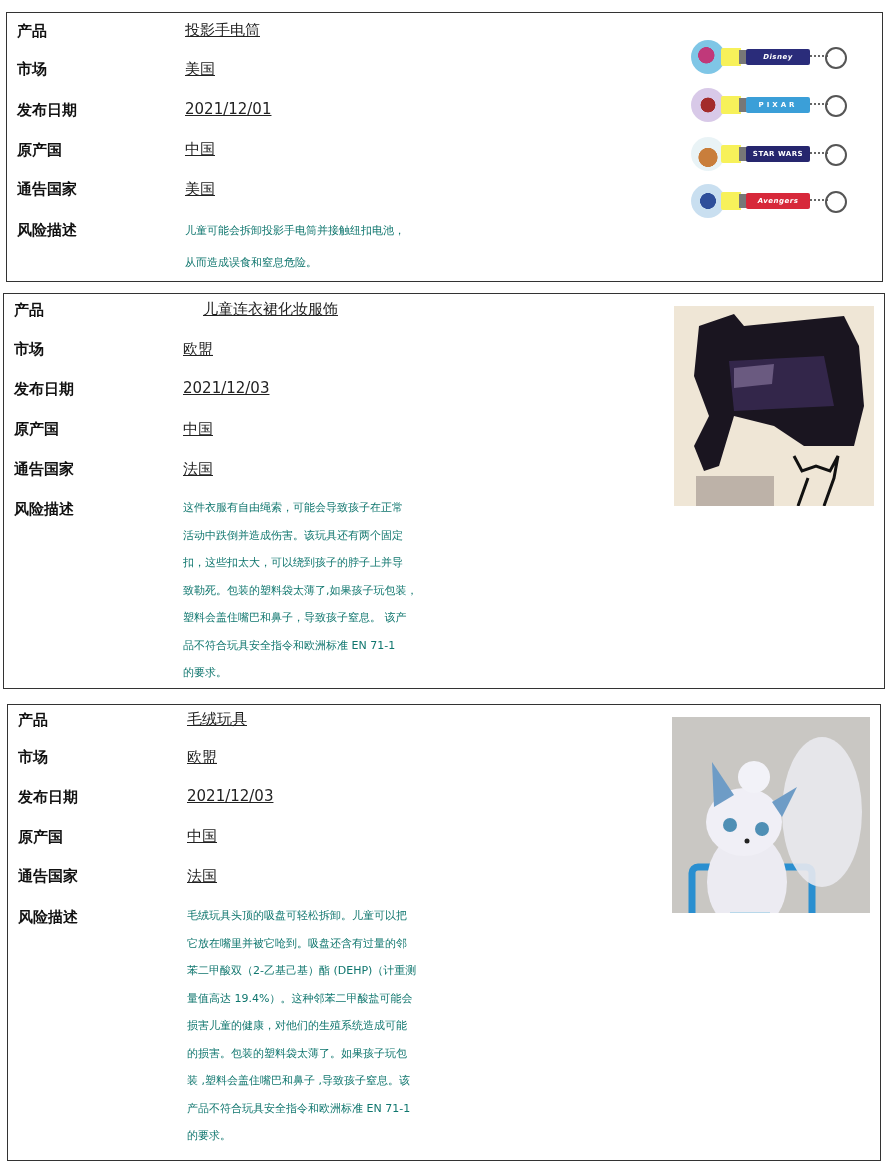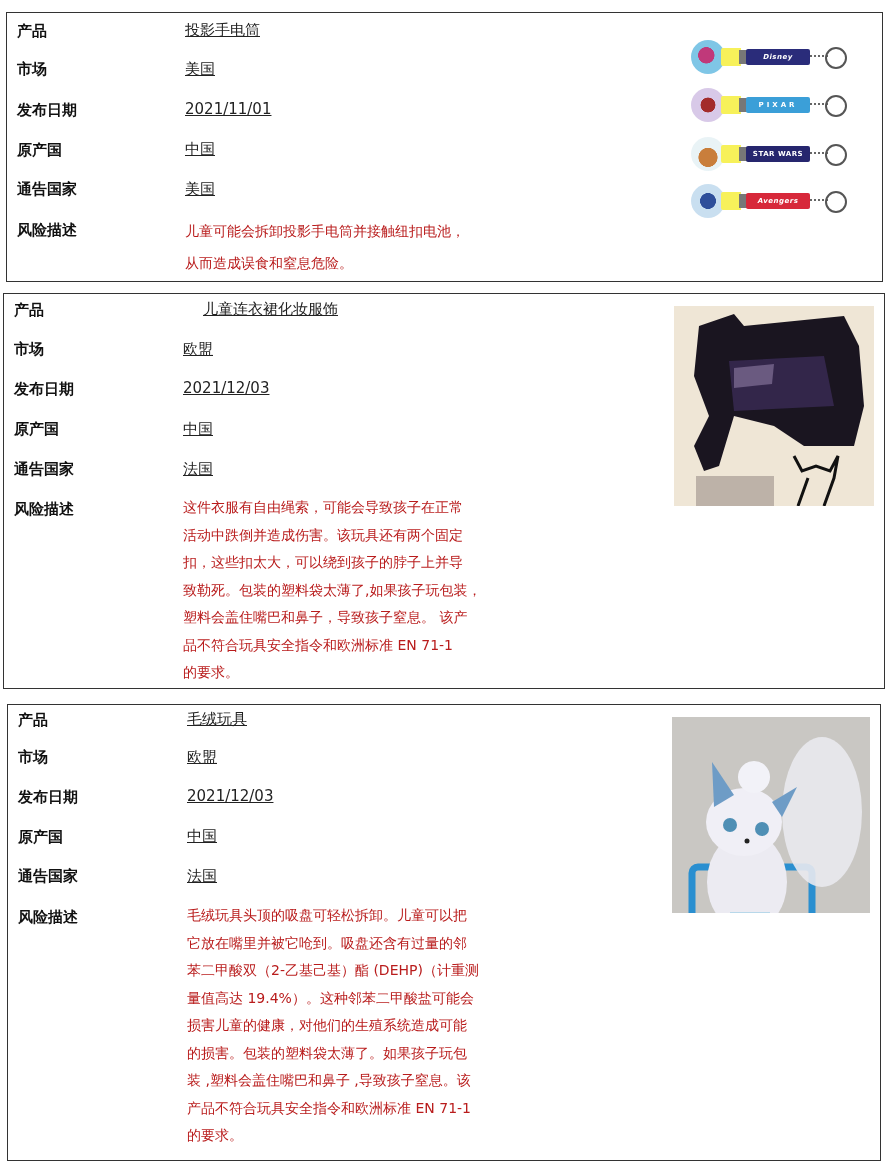--- a/index.html
+++ b/index.html
@@ -1,42 +1,42 @@
 <!DOCTYPE html>
 <html><head>
 <meta charset="utf-8">
 <style>
   html, body { margin:0; padding:0; background:#ffffff; }
   body { width:888px; height:1170px; position:relative; overflow:hidden;
          font-family:"DejaVu Sans","Liberation Sans",sans-serif; color:#1a1a1a; }
   .card { position:absolute; border:1.5px solid #333; background:#fff; box-sizing:border-box; }
   .label { position:absolute; font-weight:bold; font-size:15px; color:#111; }
   .value { position:absolute; font-size:15px; color:#222;text-decoration:underline; }
-  .desc { position:absolute; font-size:14px; color:#b91c1c; line-height:27.5px; white-space:pre-line; }
+  .desc { position:absolute; font-size:11px; color:#0f766e; line-height:27.5px; white-space:pre-line; }
   .photo { position:absolute; overflow:hidden; }
   
   .kc { position:absolute; left:0; width:160px; height:36px; }
   .kc .disc { position:absolute; left:0; top:1px; width:34px; height:34px; border-radius:50%; }
   .kc .beam2 { position:absolute; left:30px; top:9px; width:20px; height:18px; background:#f7f15a; border-radius:2px 0 0 2px; }
   .kc .cap { position:absolute; left:48px; top:11px; width:8px; height:14px; background:#777; }
   .kc .tube { position:absolute; left:55px; top:10px; width:64px; height:16px; border-radius:2px;
               font-size:7px; color:#fff; text-align:center; line-height:16px; font-weight:bold; letter-spacing:0.5px;}
   .kc .chain { position:absolute; left:119px; top:16px; width:18px; height:3px; border-top:2px dotted #666; }
   .kc .ring { position:absolute; left:134px; top:8px; width:18px; height:18px; border:2px solid #555; border-radius:50%; }
 </style>
 </head>
 <body>
 
 <div class="card" style="left:6px;top:12px;width:877px;height:270px;">
   <div class="label" style="left:10px;top:9px;">产品</div>
   <div class="value" style="left:178px;top:8px;">投影手电筒</div>
   <div class="label" style="left:10px;top:47px;">市场</div>
   <div class="value" style="left:178px;top:47px;">美国</div>
   <div class="label" style="left:10px;top:88px;">发布日期</div>
-  <div class="value" style="left:178px;top:87px;">2021/11/01</div>
+  <div class="value" style="left:178px;top:87px;">2021/12/01</div>
   <div class="label" style="left:10px;top:128px;">原产国</div>
   <div class="value" style="left:178px;top:127px;">中国</div>
   <div class="label" style="left:10px;top:167px;">通告国家</div>
   <div class="value" style="left:178px;top:167px;">美国</div>
   <div class="label" style="left:10px;top:208px;">风险描述</div>
   <div class="desc" style="left:178px;top:202px;width:340px;line-height:32px;">儿童可能会拆卸投影手电筒并接触纽扣电池，
 从而造成误食和窒息危险。</div>
 
   <div class="photo" style="left:684px;top:20px;width:170px;height:240px;">
     <div class="kc" style="top:54px;">

